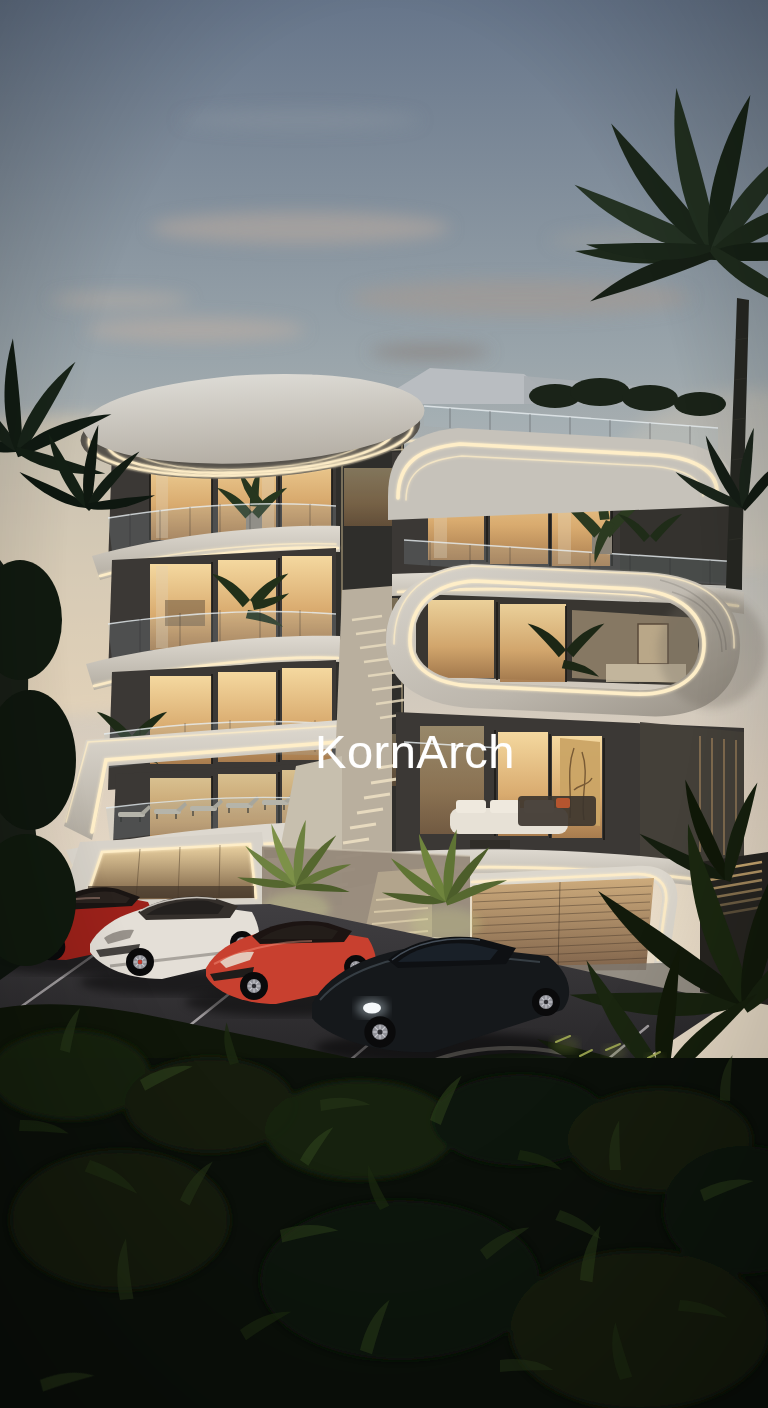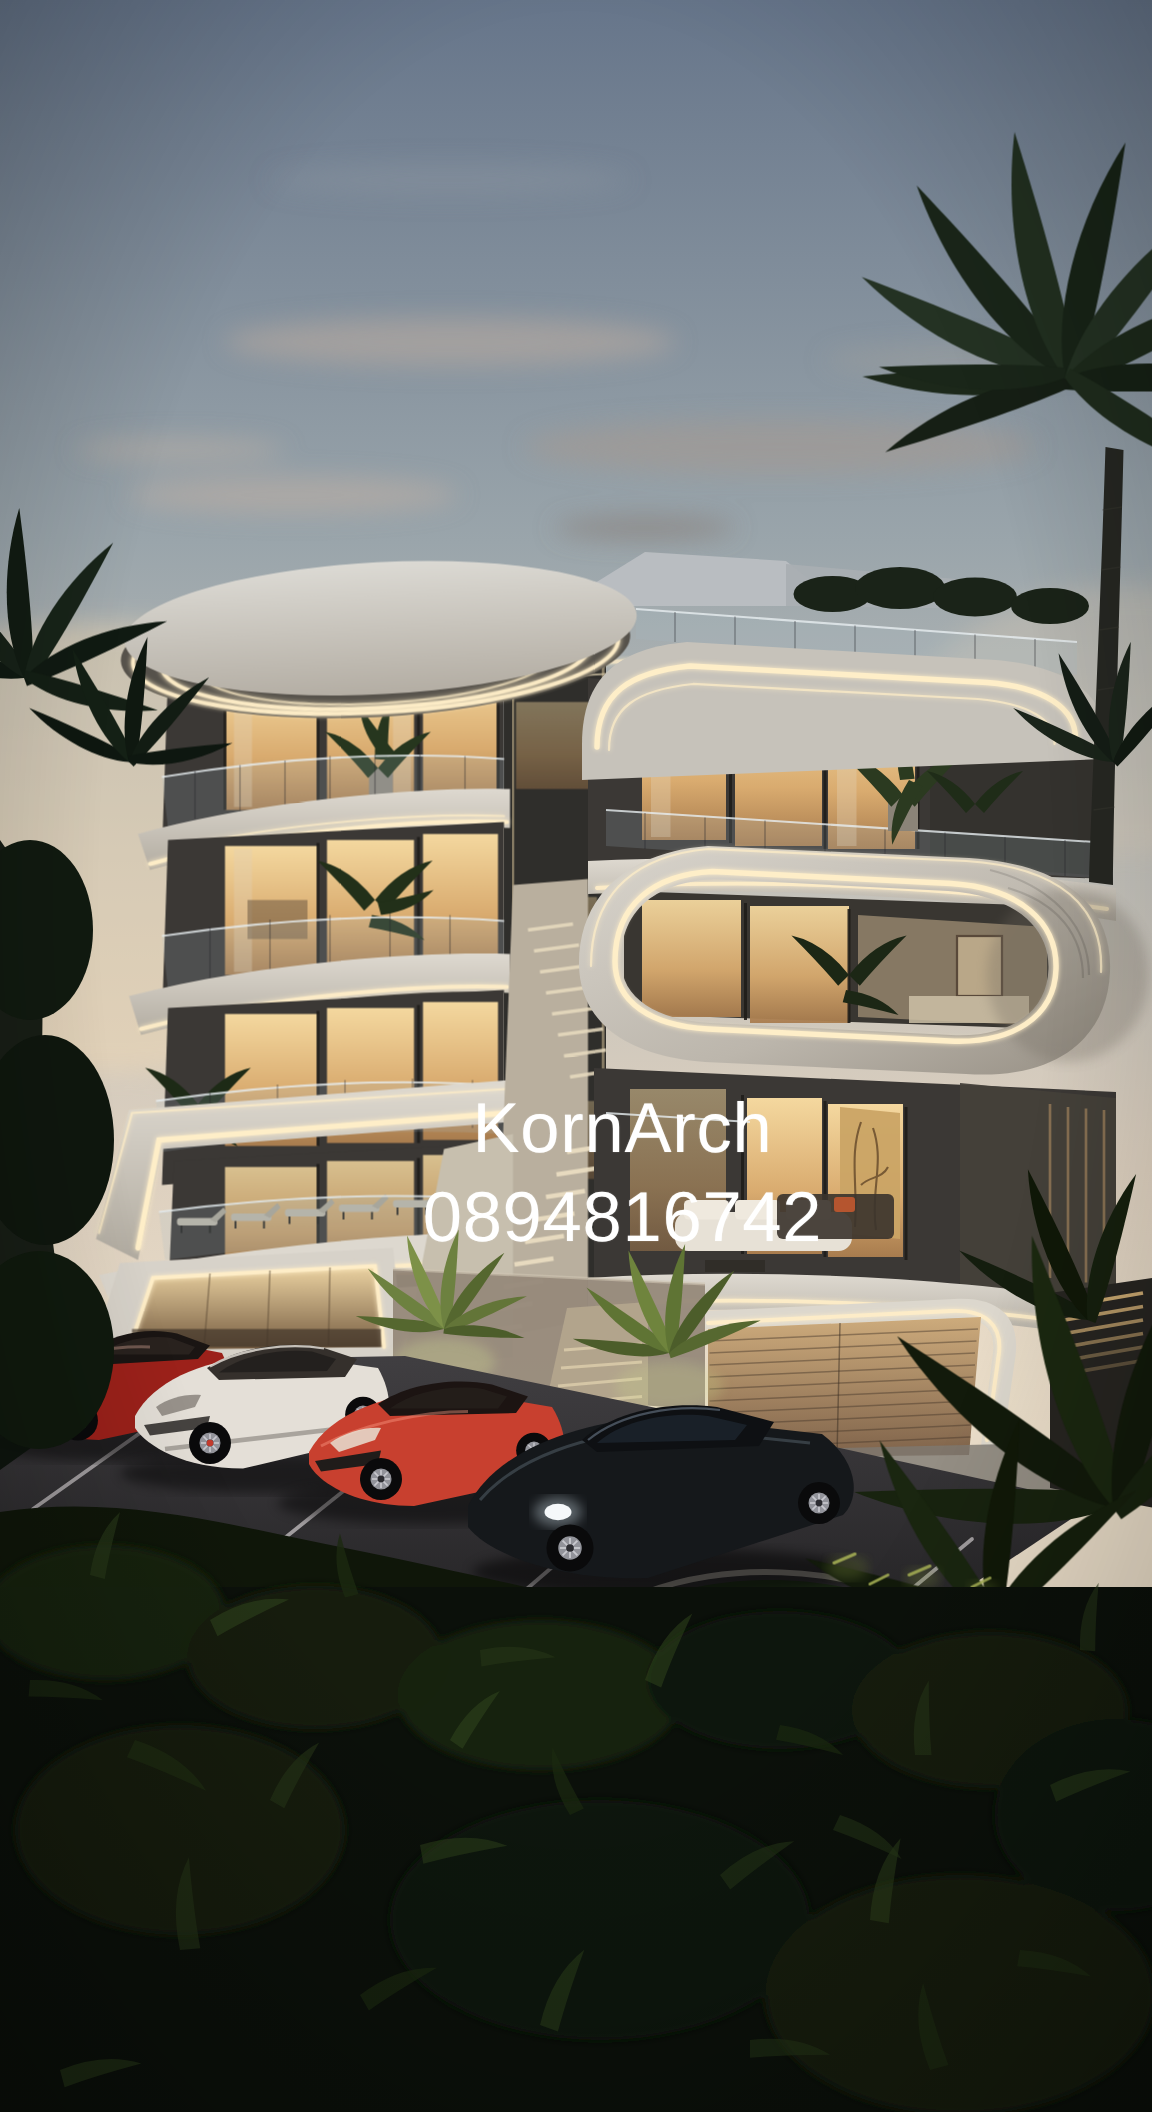--- a/index.html
+++ b/index.html
@@ -730,15 +730,14 @@
       <use href="#leaf" transform="translate(300 1160) rotate(-10) scale(2.4)" fill="#2f431c" opacity=".6"></use>
       <use href="#leaf" transform="translate(560 1210) rotate(70) scale(2.6)" fill="#263618" opacity=".55"></use>
     </g>
   </g>
 
   <rect x="0" y="0" width="768" height="1408" fill="url(#vign)"></rect>
 </svg>
 
 <div class="watermark">
   <div>KornArch</div>
-  <div>0894816742</div>
 </div>
 </div>
 
 </body></html>

